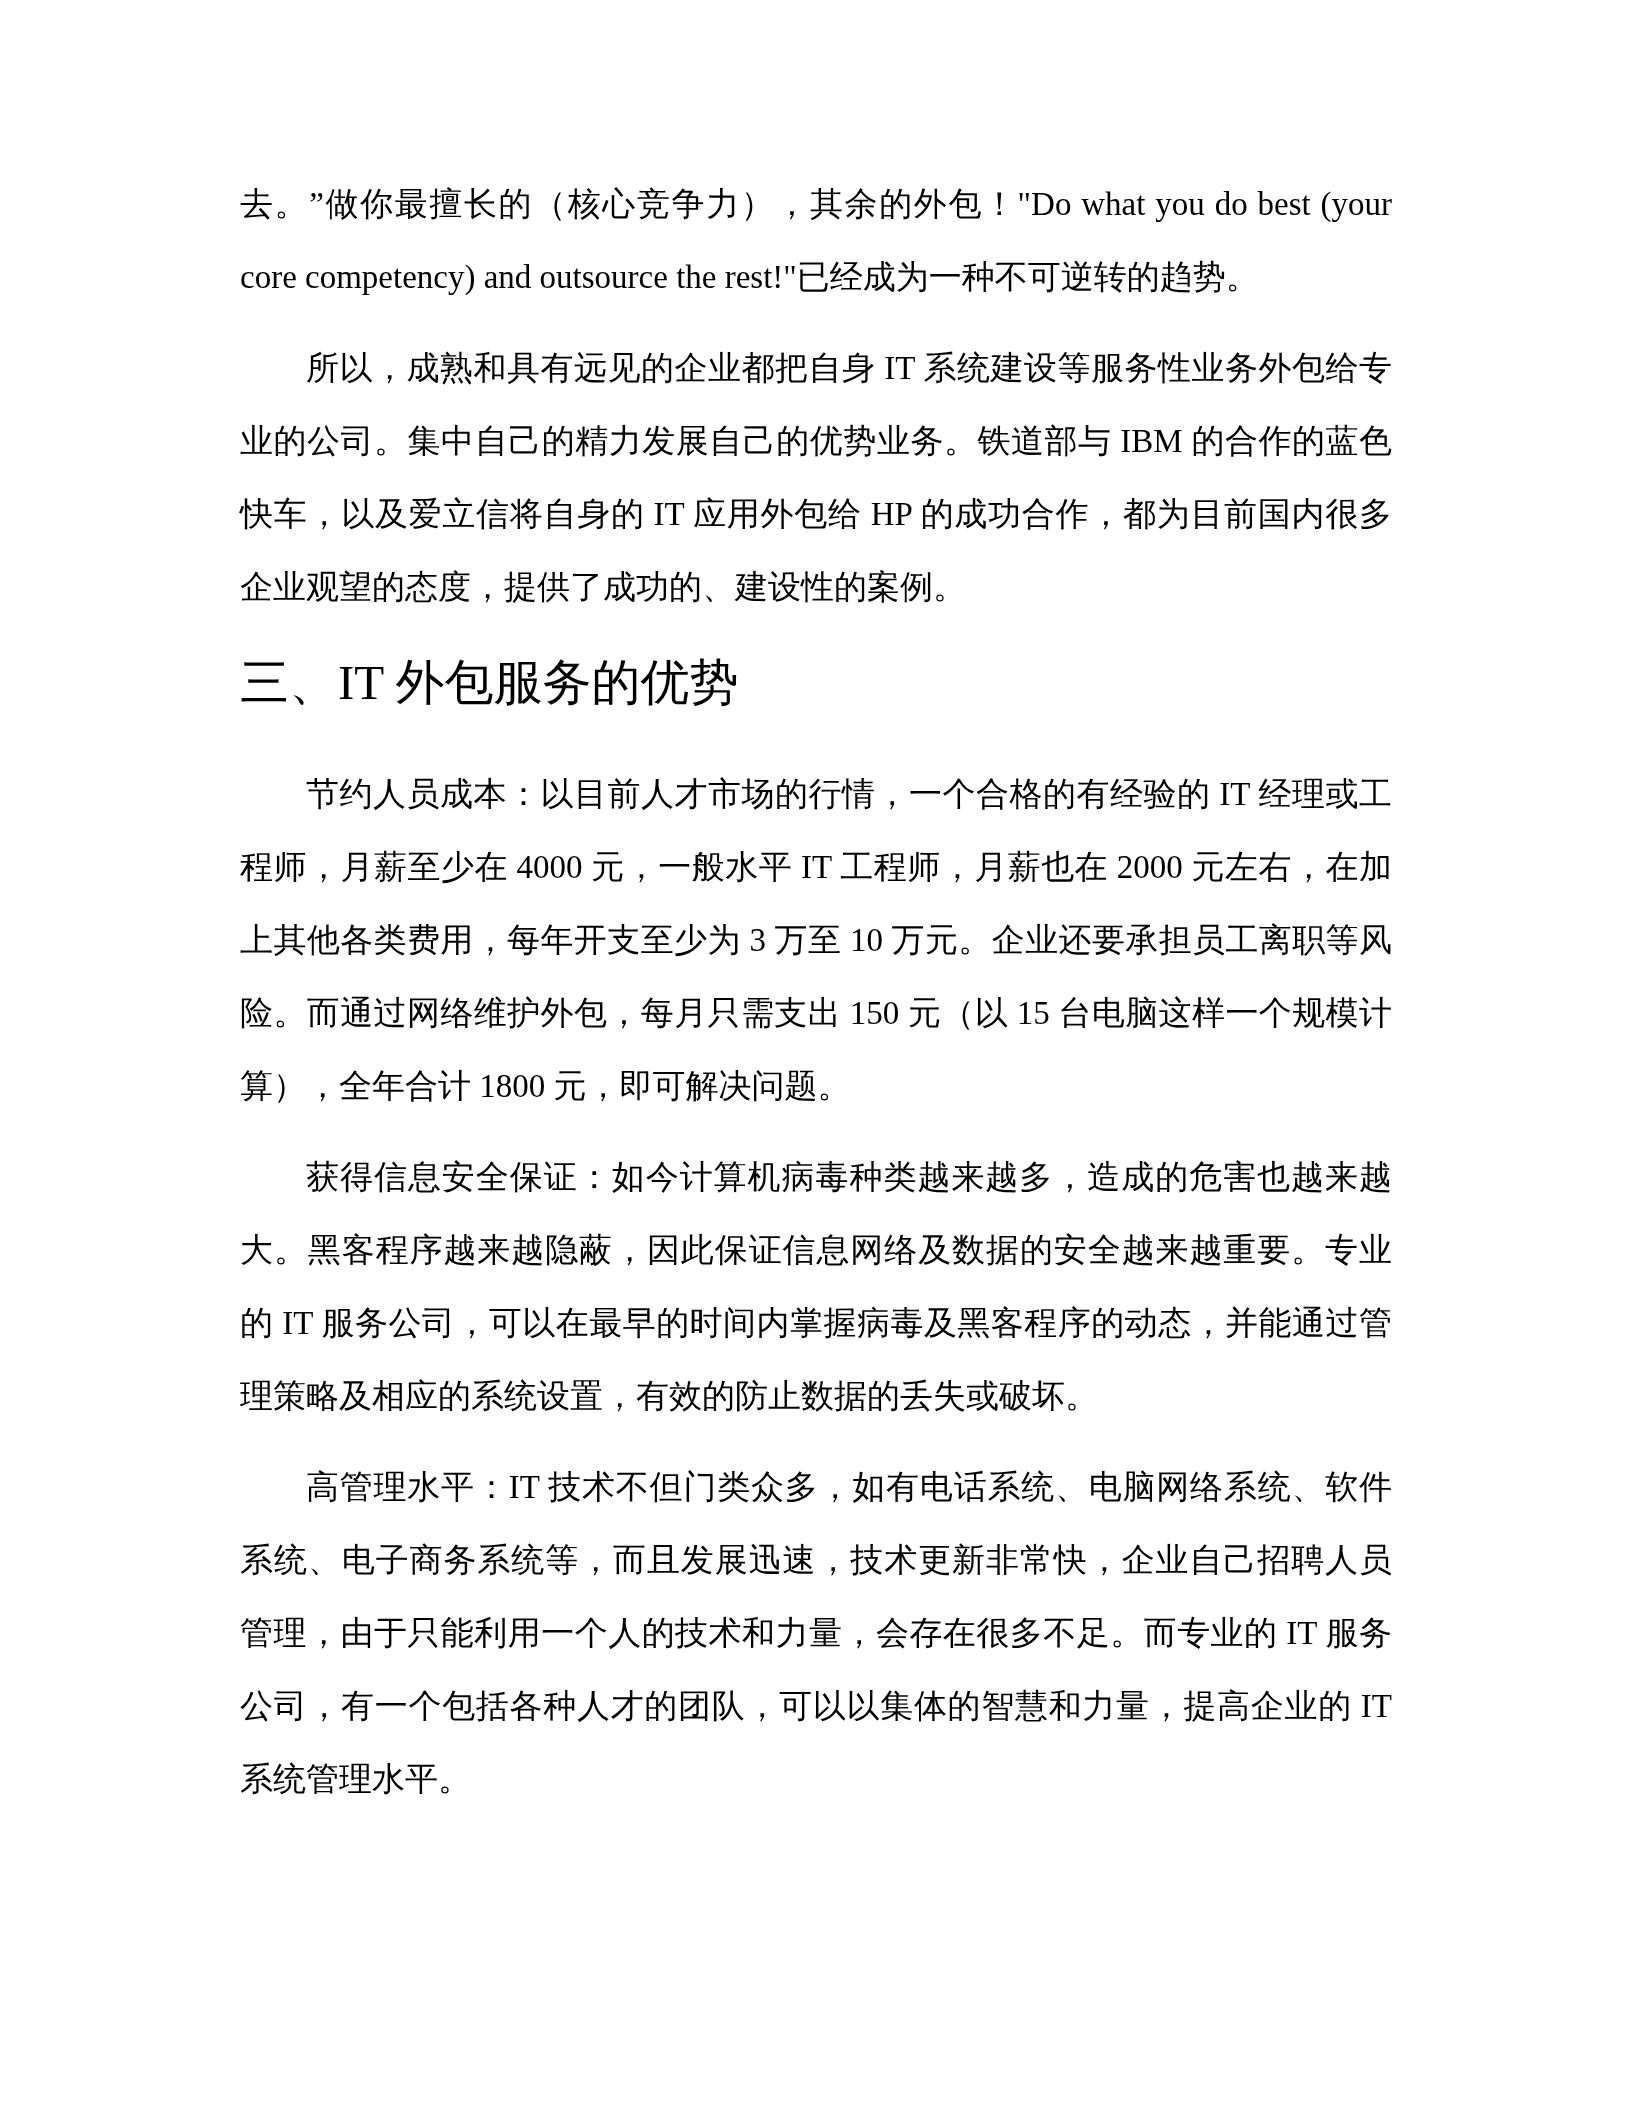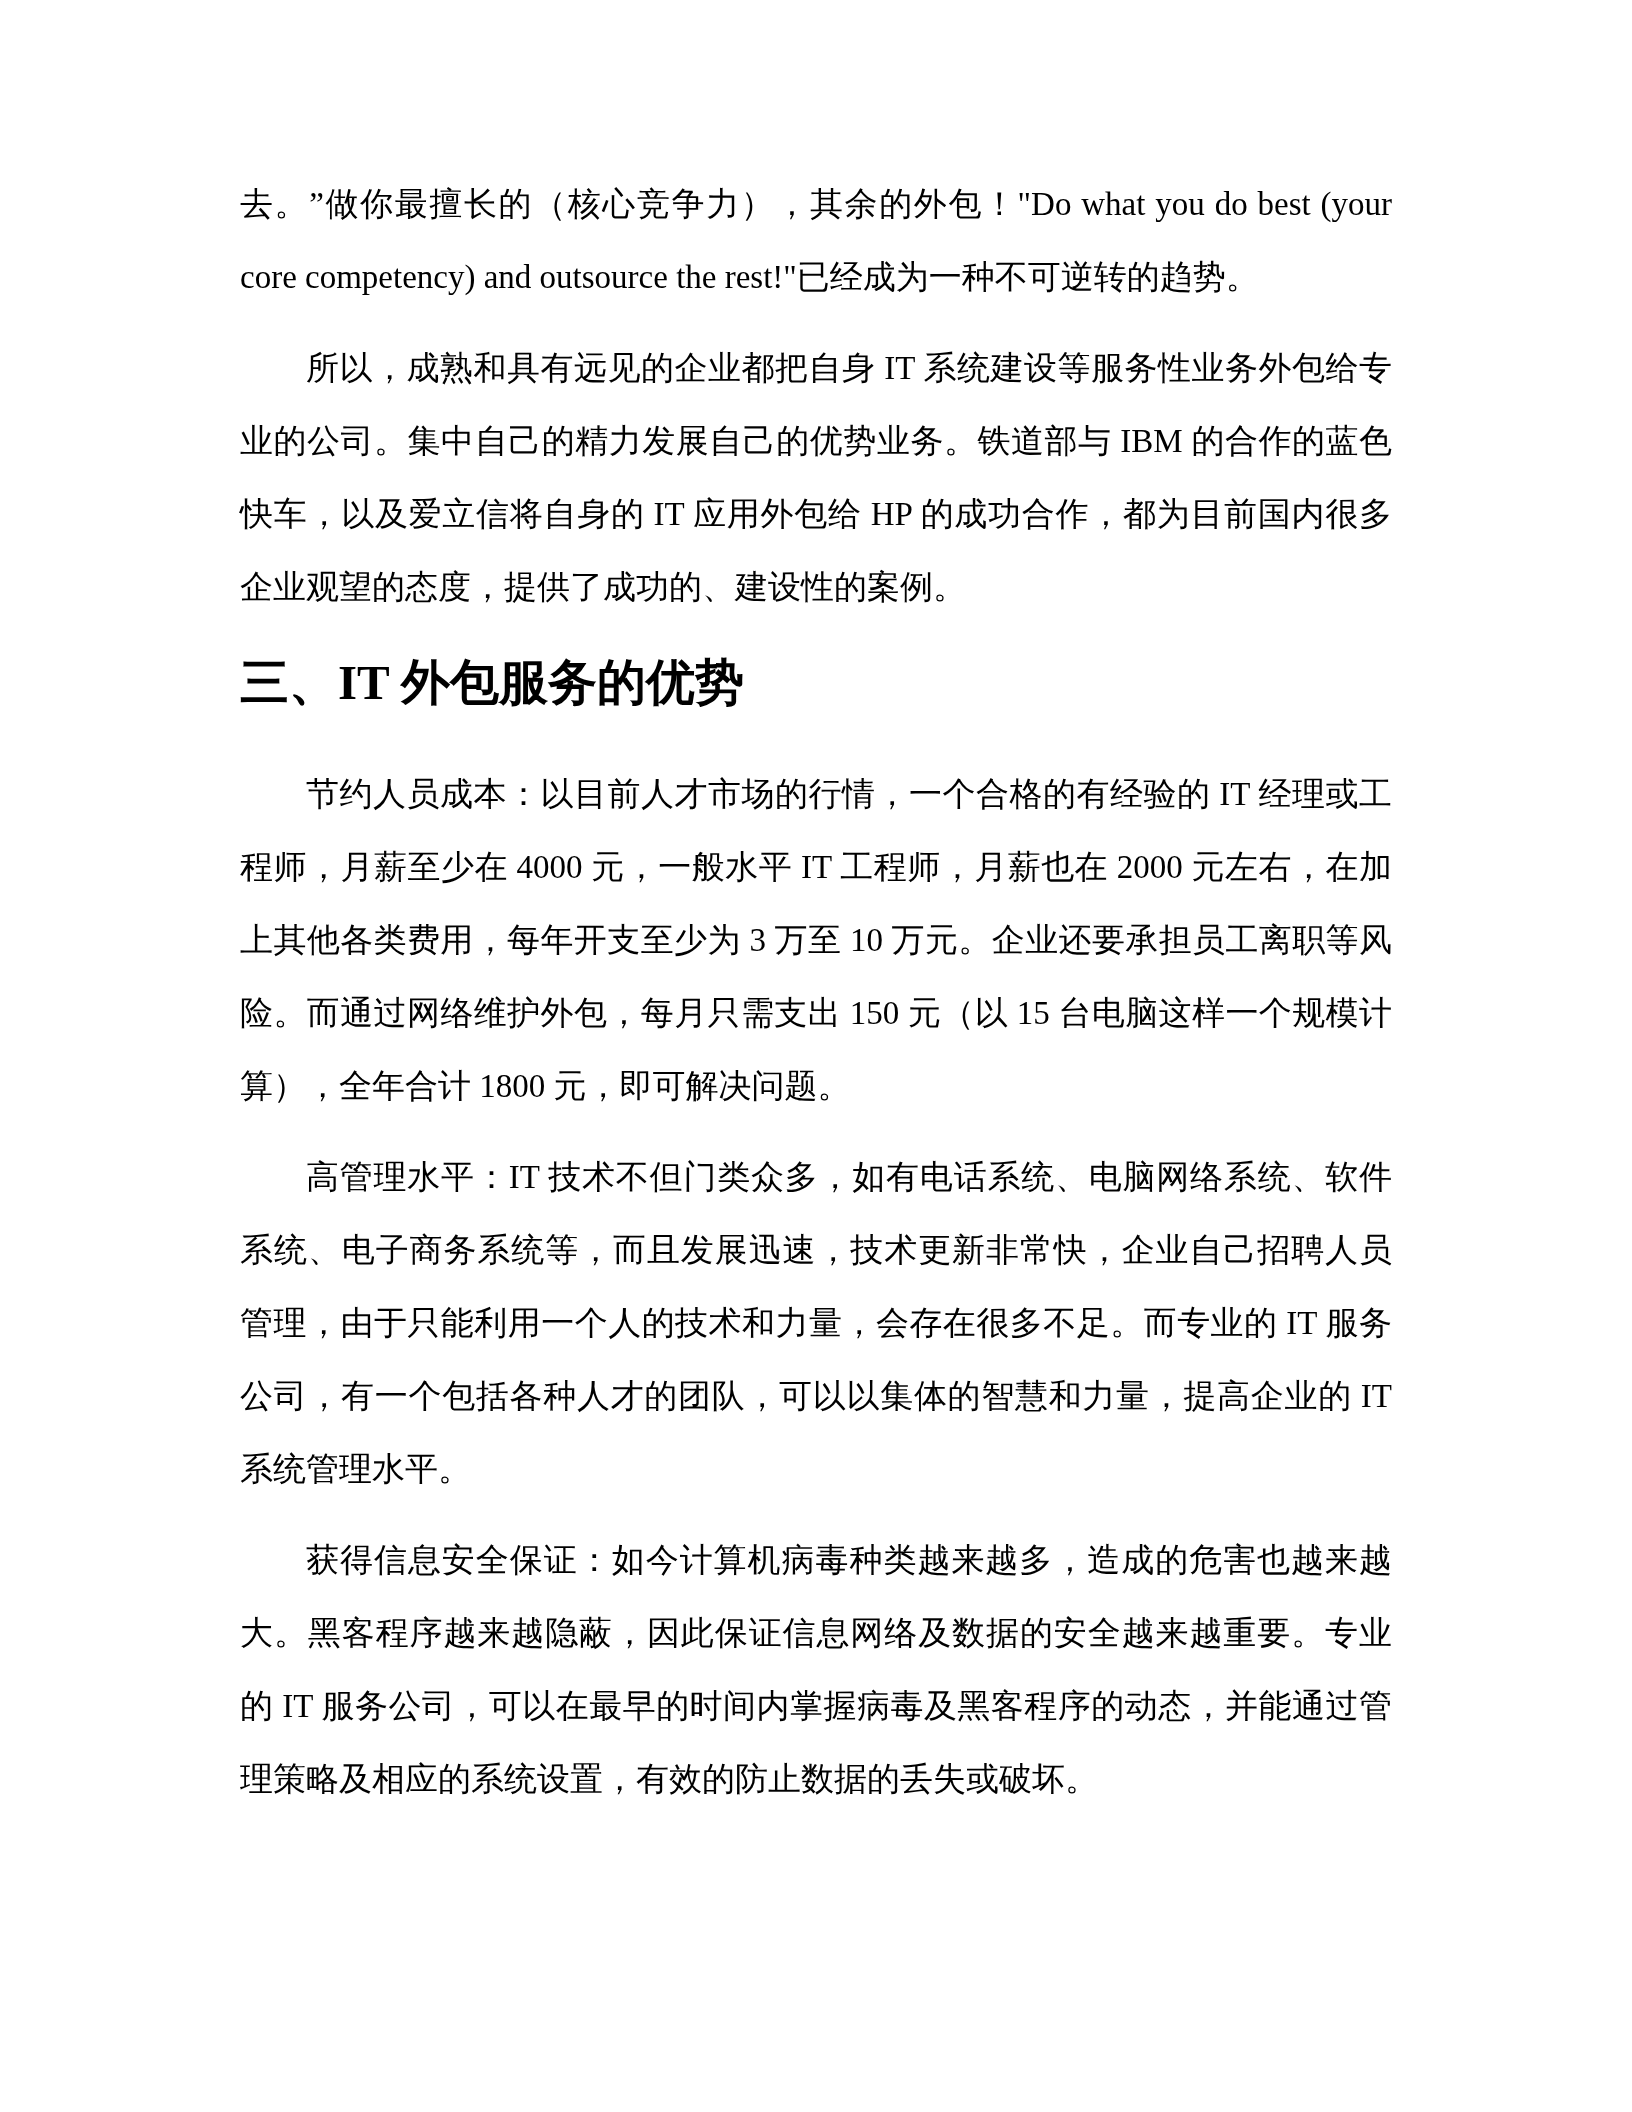--- a/index.html
+++ b/index.html
@@ -29,21 +29,21 @@
     word-break: break-word;
   }
   .para.no-indent {
     text-indent: 0;
   }
   .para.last {
     margin-bottom: 0;
   }
   .heading {
     font-size: 49px;
-    font-weight: bold;
+    font-weight: normal;
     line-height: 82px;
     margin: 16px 0 34px 0;
     text-indent: 0;
     font-family: "Liberation Serif", "DejaVu Serif", serif;
     color: #000000;
   }
 </style>
 </head>
 <body>
 
@@ -51,19 +51,19 @@
   <div class="content">
 
     <p class="para no-indent">去。”做你最擅长的（核心竞争力），其余的外包！"Do what you do best (your core competency) and outsource the rest!"已经成为一种不可逆转的趋势。</p>
 
     <p class="para">所以，成熟和具有远见的企业都把自身 IT 系统建设等服务性业务外包给专业的公司。集中自己的精力发展自己的优势业务。铁道部与 IBM 的合作的蓝色快车，以及爱立信将自身的 IT 应用外包给 HP 的成功合作，都为目前国内很多企业观望的态度，提供了成功的、建设性的案例。</p>
 
     <h2 class="heading">三、IT 外包服务的优势</h2>
 
     <p class="para">节约人员成本：以目前人才市场的行情，一个合格的有经验的 IT 经理或工程师，月薪至少在 4000 元，一般水平 IT 工程师，月薪也在 2000 元左右，在加上其他各类费用，每年开支至少为 3 万至 10 万元。企业还要承担员工离职等风险。而通过网络维护外包，每月只需支出 150 元（以 15 台电脑这样一个规模计算），全年合计 1800 元，即可解决问题。</p>
 
+    <p class="para">获得信息安全保证：如今计算机病毒种类越来越多，造成的危害也越来越大。黑客程序越来越隐蔽，因此保证信息网络及数据的安全越来越重要。专业的 IT 服务公司，可以在最早的时间内掌握病毒及黑客程序的动态，并能通过管理策略及相应的系统设置，有效的防止数据的丢失或破坏。</p>
+
     <p class="para">高管理水平：IT 技术不但门类众多，如有电话系统、电脑网络系统、软件系统、电子商务系统等，而且发展迅速，技术更新非常快，企业自己招聘人员管理，由于只能利用一个人的技术和力量，会存在很多不足。而专业的 IT 服务公司，有一个包括各种人才的团队，可以以集体的智慧和力量，提高企业的 IT 系统管理水平。</p>
-
-    <p class="para">获得信息安全保证：如今计算机病毒种类越来越多，造成的危害也越来越大。黑客程序越来越隐蔽，因此保证信息网络及数据的安全越来越重要。专业的 IT 服务公司，可以在最早的时间内掌握病毒及黑客程序的动态，并能通过管理策略及相应的系统设置，有效的防止数据的丢失或破坏。</p>
 
 
   </div>
 </div>
 
 </body></html>

